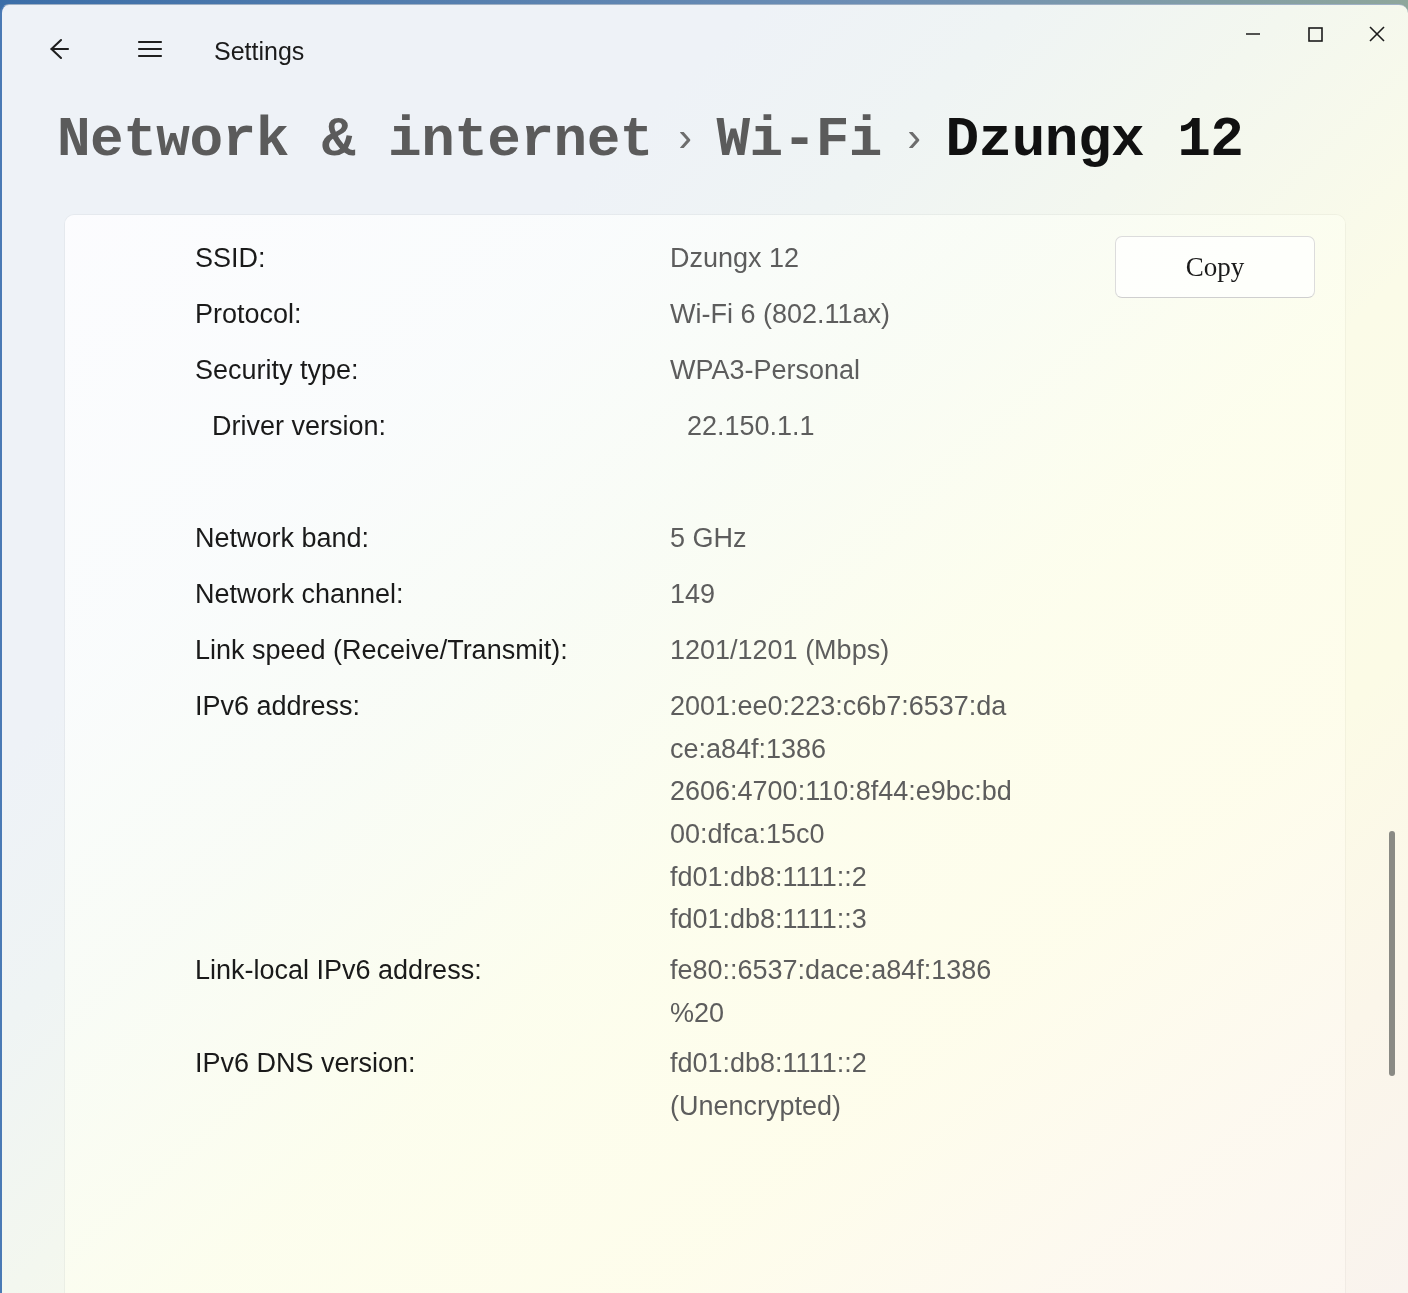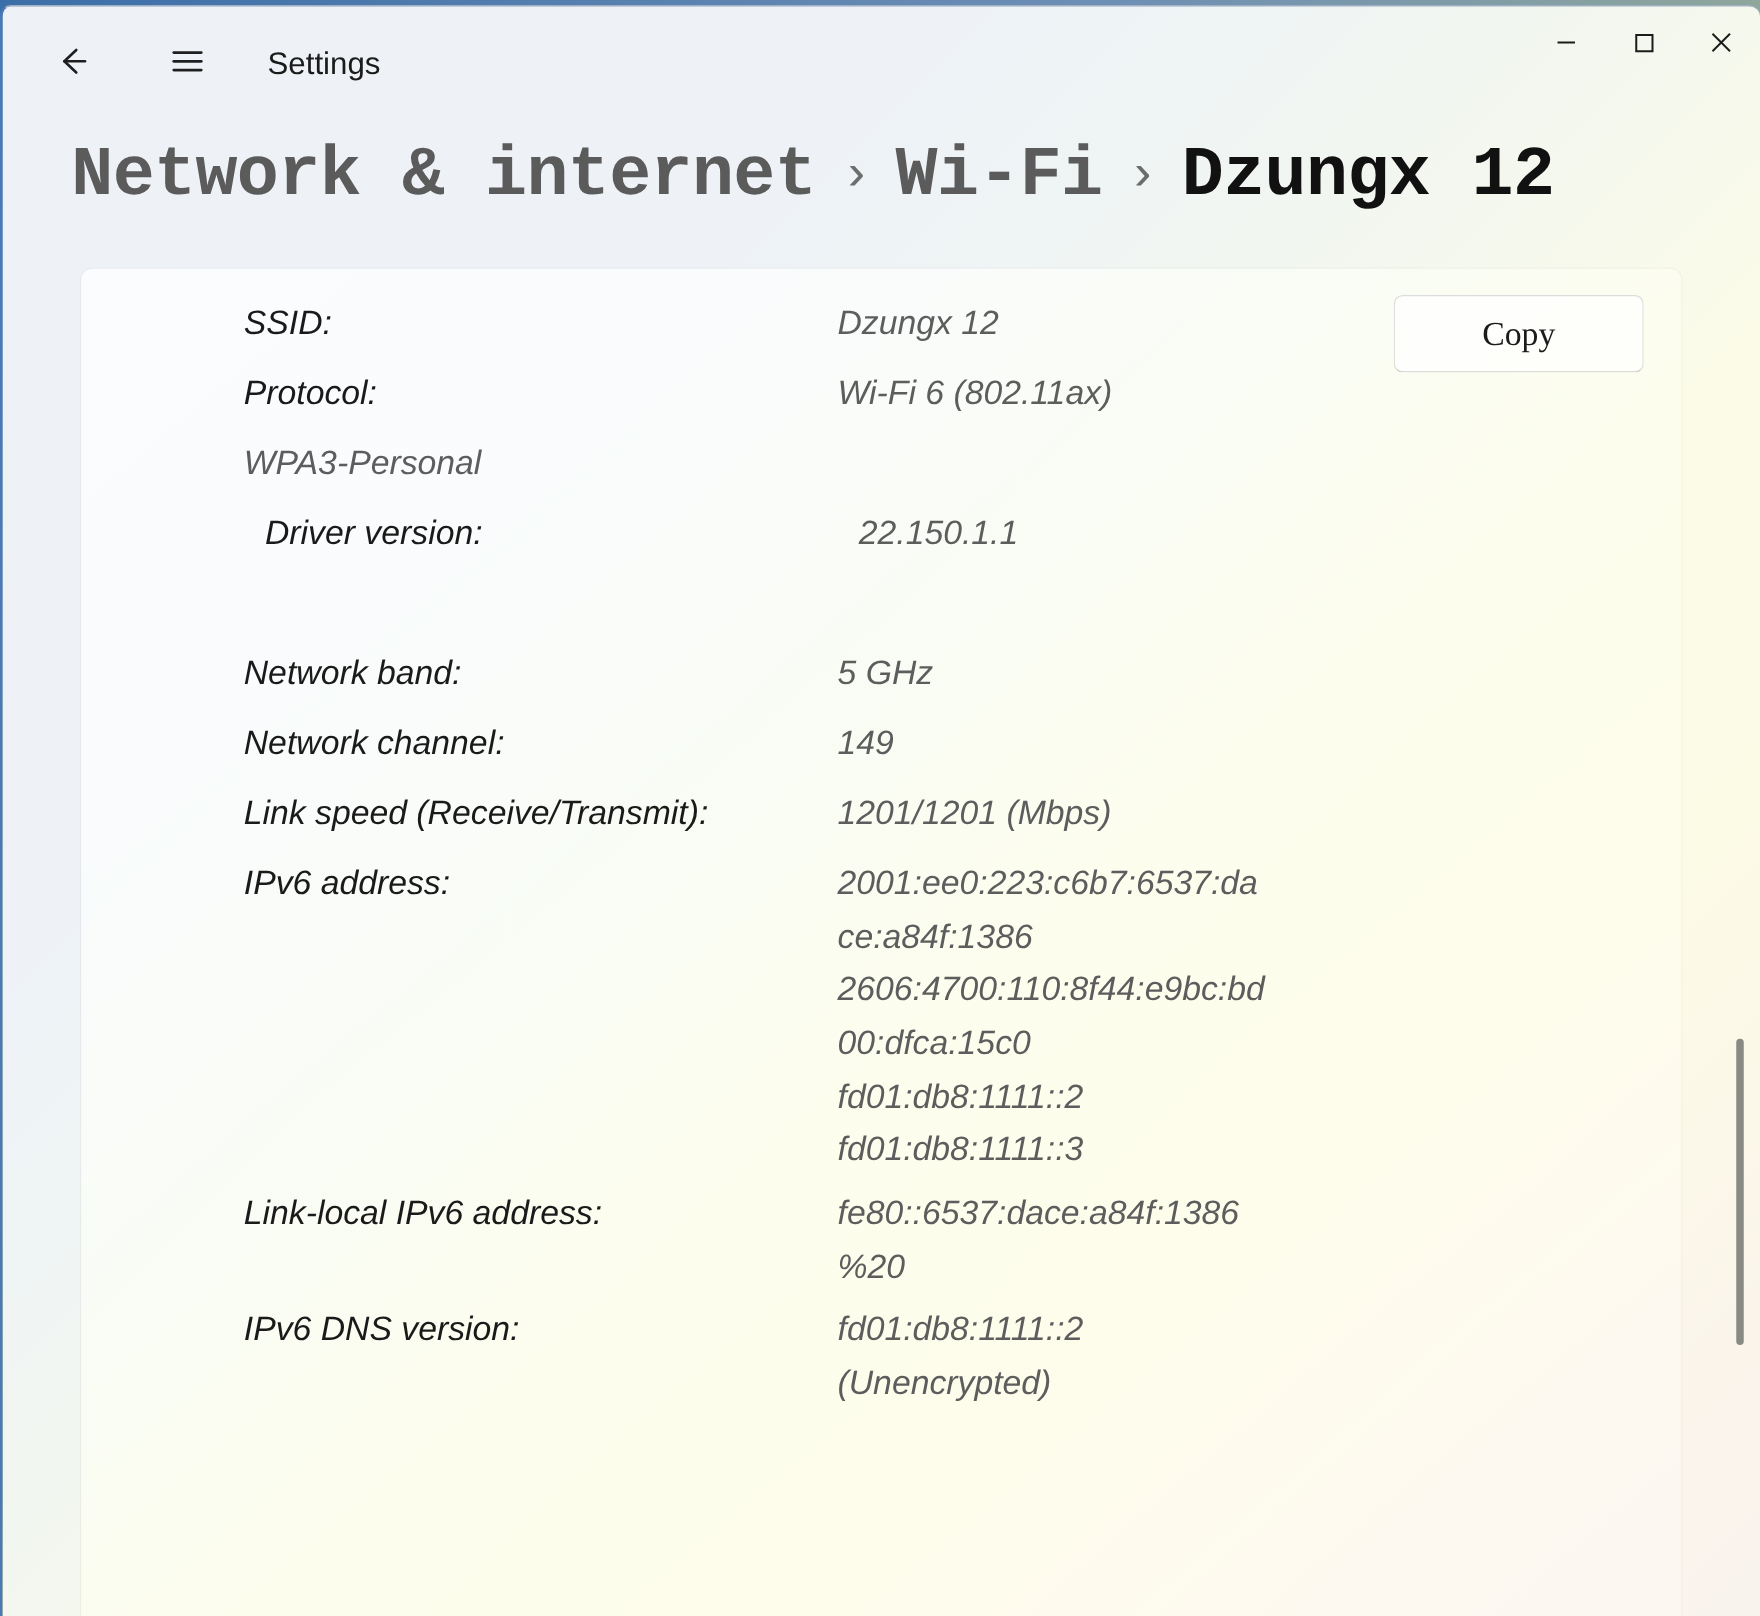--- a/index.html
+++ b/index.html
@@ -138,21 +138,20 @@
         rgba(252,247,241,0.93) 100%);
     box-shadow: 0 0 0 1px rgba(0,0,0,0.035);
     overflow: hidden;
   }
 
   .rows {
     position: absolute;
     left: 130px;
     top: 20px;
     right: 0;
-    font-style: italic;
   }
 
   .row {
     display: flex;
     align-items: flex-start;
     min-height: 56px;
   }
   .row.gap-after { margin-bottom: 56px; margin-left: 17px; }
   .row.gap-small { margin-bottom: 6px; }
 
@@ -291,20 +290,21 @@
         <div class="row-label">SSID:</div>
         <div class="row-value">Dzungx 12</div>
       </div>
 
       <div class="row">
         <div class="row-label">Protocol:</div>
         <div class="row-value">Wi-Fi 6 (802.11ax)</div>
       </div>
 
       <div class="row">
+        <div class="row-label">Security type:</div>
         <div class="row-value">WPA3-Personal</div>
       </div>
 
 
 
       <div class="row gap-after">
         <div class="row-label">Driver version:</div>
         <div class="row-value">22.150.1.1</div>
       </div>
 

